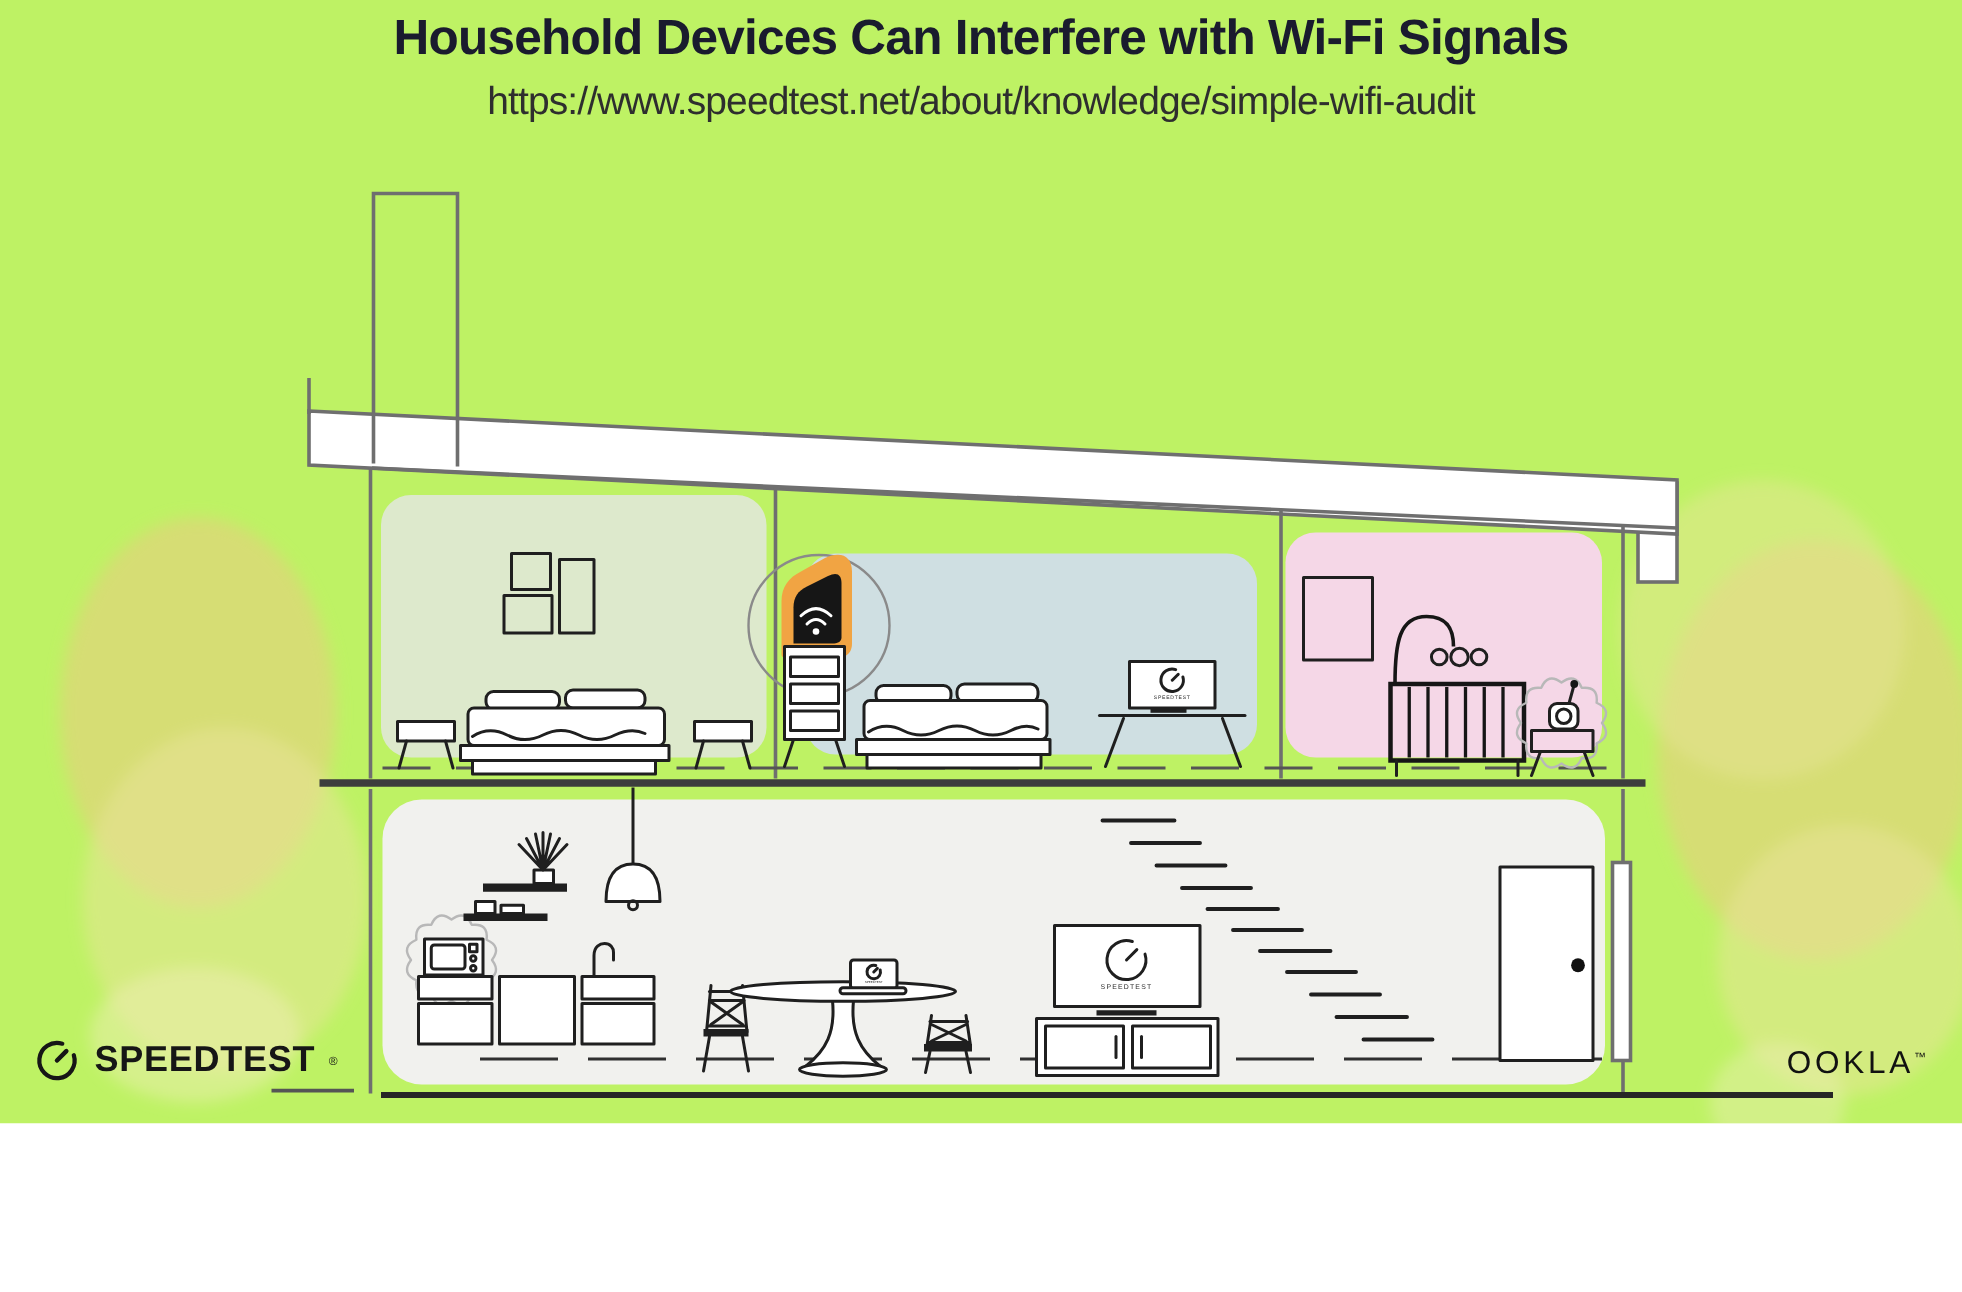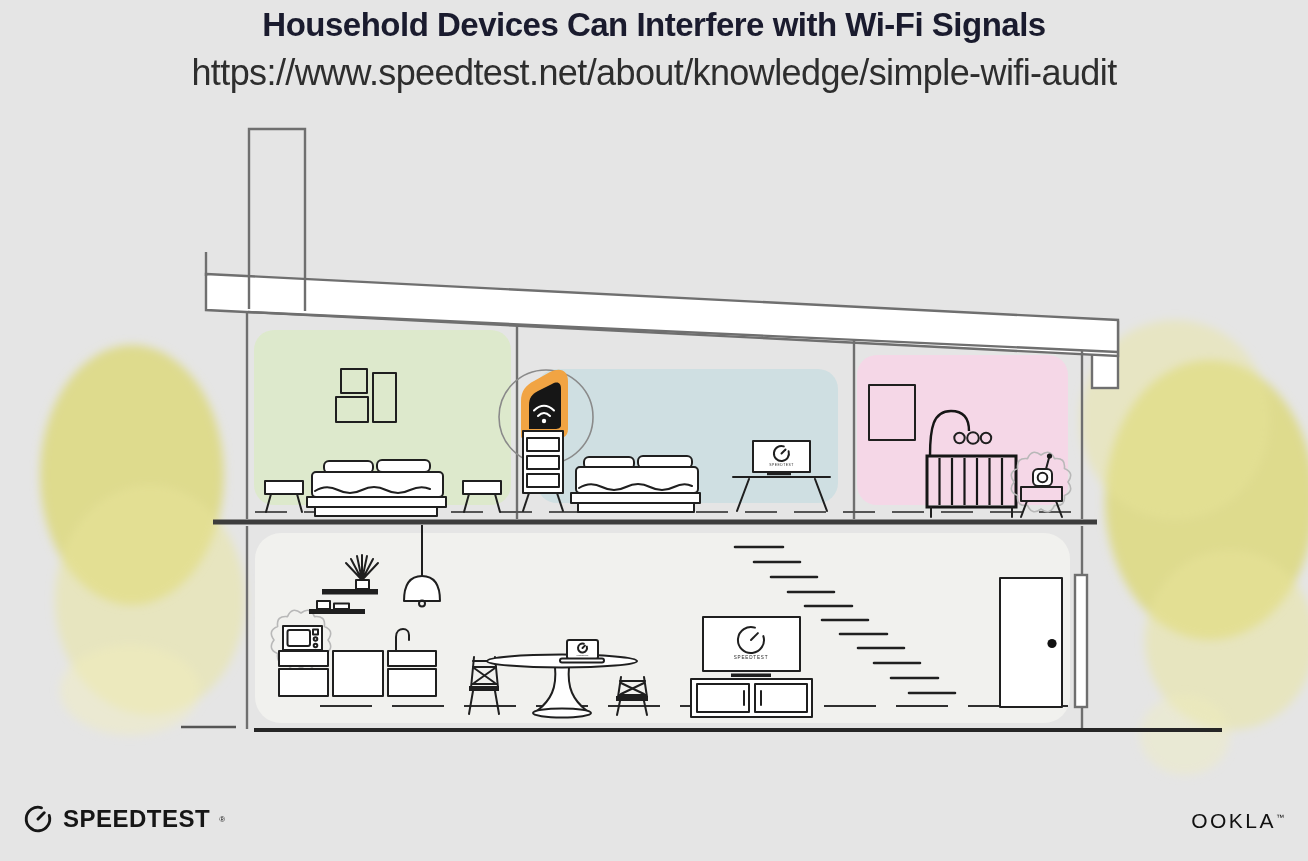--- a/index.html
+++ b/index.html
@@ -1,21 +1,21 @@
 <!DOCTYPE html>
 <html><head>
 <meta charset="utf-8">
 <style>
   html,body{margin:0;padding:0;background:#fff;}
-  .page{position:relative;width:1308px;height:861px;background:#e5e5e5;overflow:hidden;
+  .page{position:relative;width:1308px;height:749px;background:#bef264;overflow:hidden;
         font-family:"Liberation Sans",sans-serif;text-decoration:underline;}
   .title{position:absolute;top:6px;left:0;width:100%;text-align:center;margin:0;
          font-size:33px;font-weight:bold;letter-spacing:-.5px;color:#1a1b2e;}
   .url{position:absolute;top:52px;left:0;width:100%;text-align:center;
-       font-size:36px;font-weight:400;letter-spacing:-.6px;color:#2e2e2e;}
+       font-size:26px;font-weight:400;letter-spacing:-.6px;color:#2e2e2e;}
   .scene{position:absolute;left:0;top:0;width:1308px;height:861px;}
   
   .gray{stroke:#6f6f6f;stroke-width:2.4;fill:none;}
   .grayfill{stroke:#6f6f6f;stroke-width:2.4;fill:#fff;}
   .ink{stroke:#1f1f1f;stroke-width:2;fill:none;stroke-linecap:round;stroke-linejoin:round;}
   .inkw{stroke:#1f1f1f;stroke-width:2;fill:#fff;stroke-linecap:round;stroke-linejoin:round;}
   .burst{stroke:#b8b8b8;stroke-width:1.6;fill:none;stroke-linejoin:round;}
   .tvtext{font-family:"Liberation Sans",sans-serif;fill:#2b2b2b;text-anchor:middle;}
   
   .logo-speedtest{position:absolute;left:22px;bottom:26px;display:flex;align-items:center;gap:9px;}

